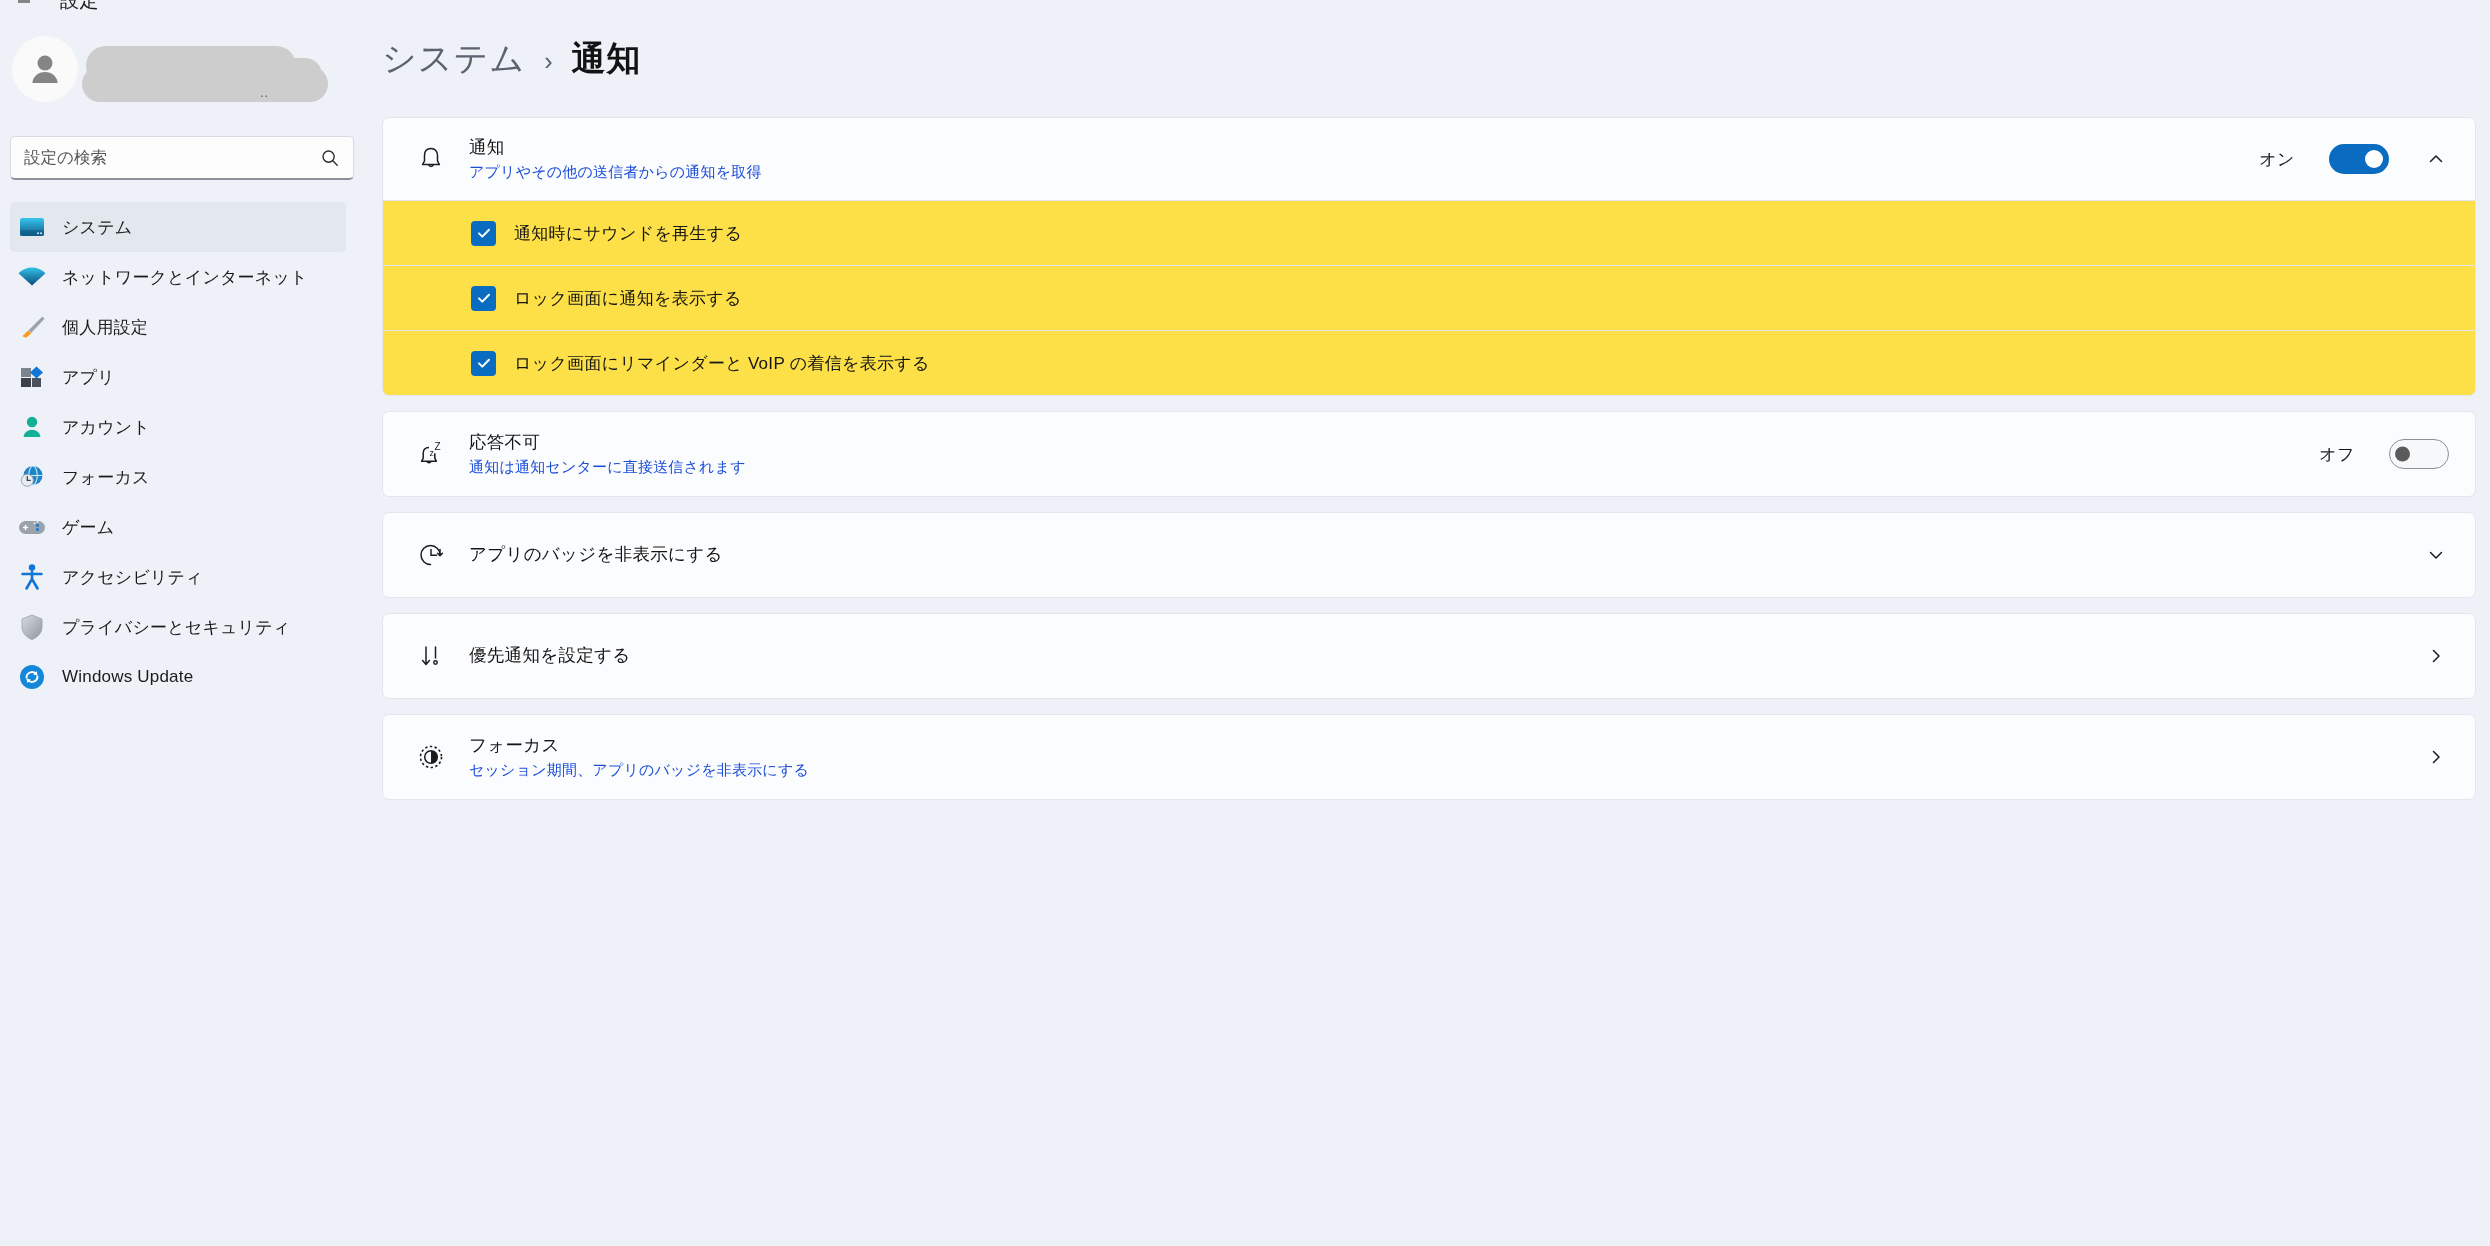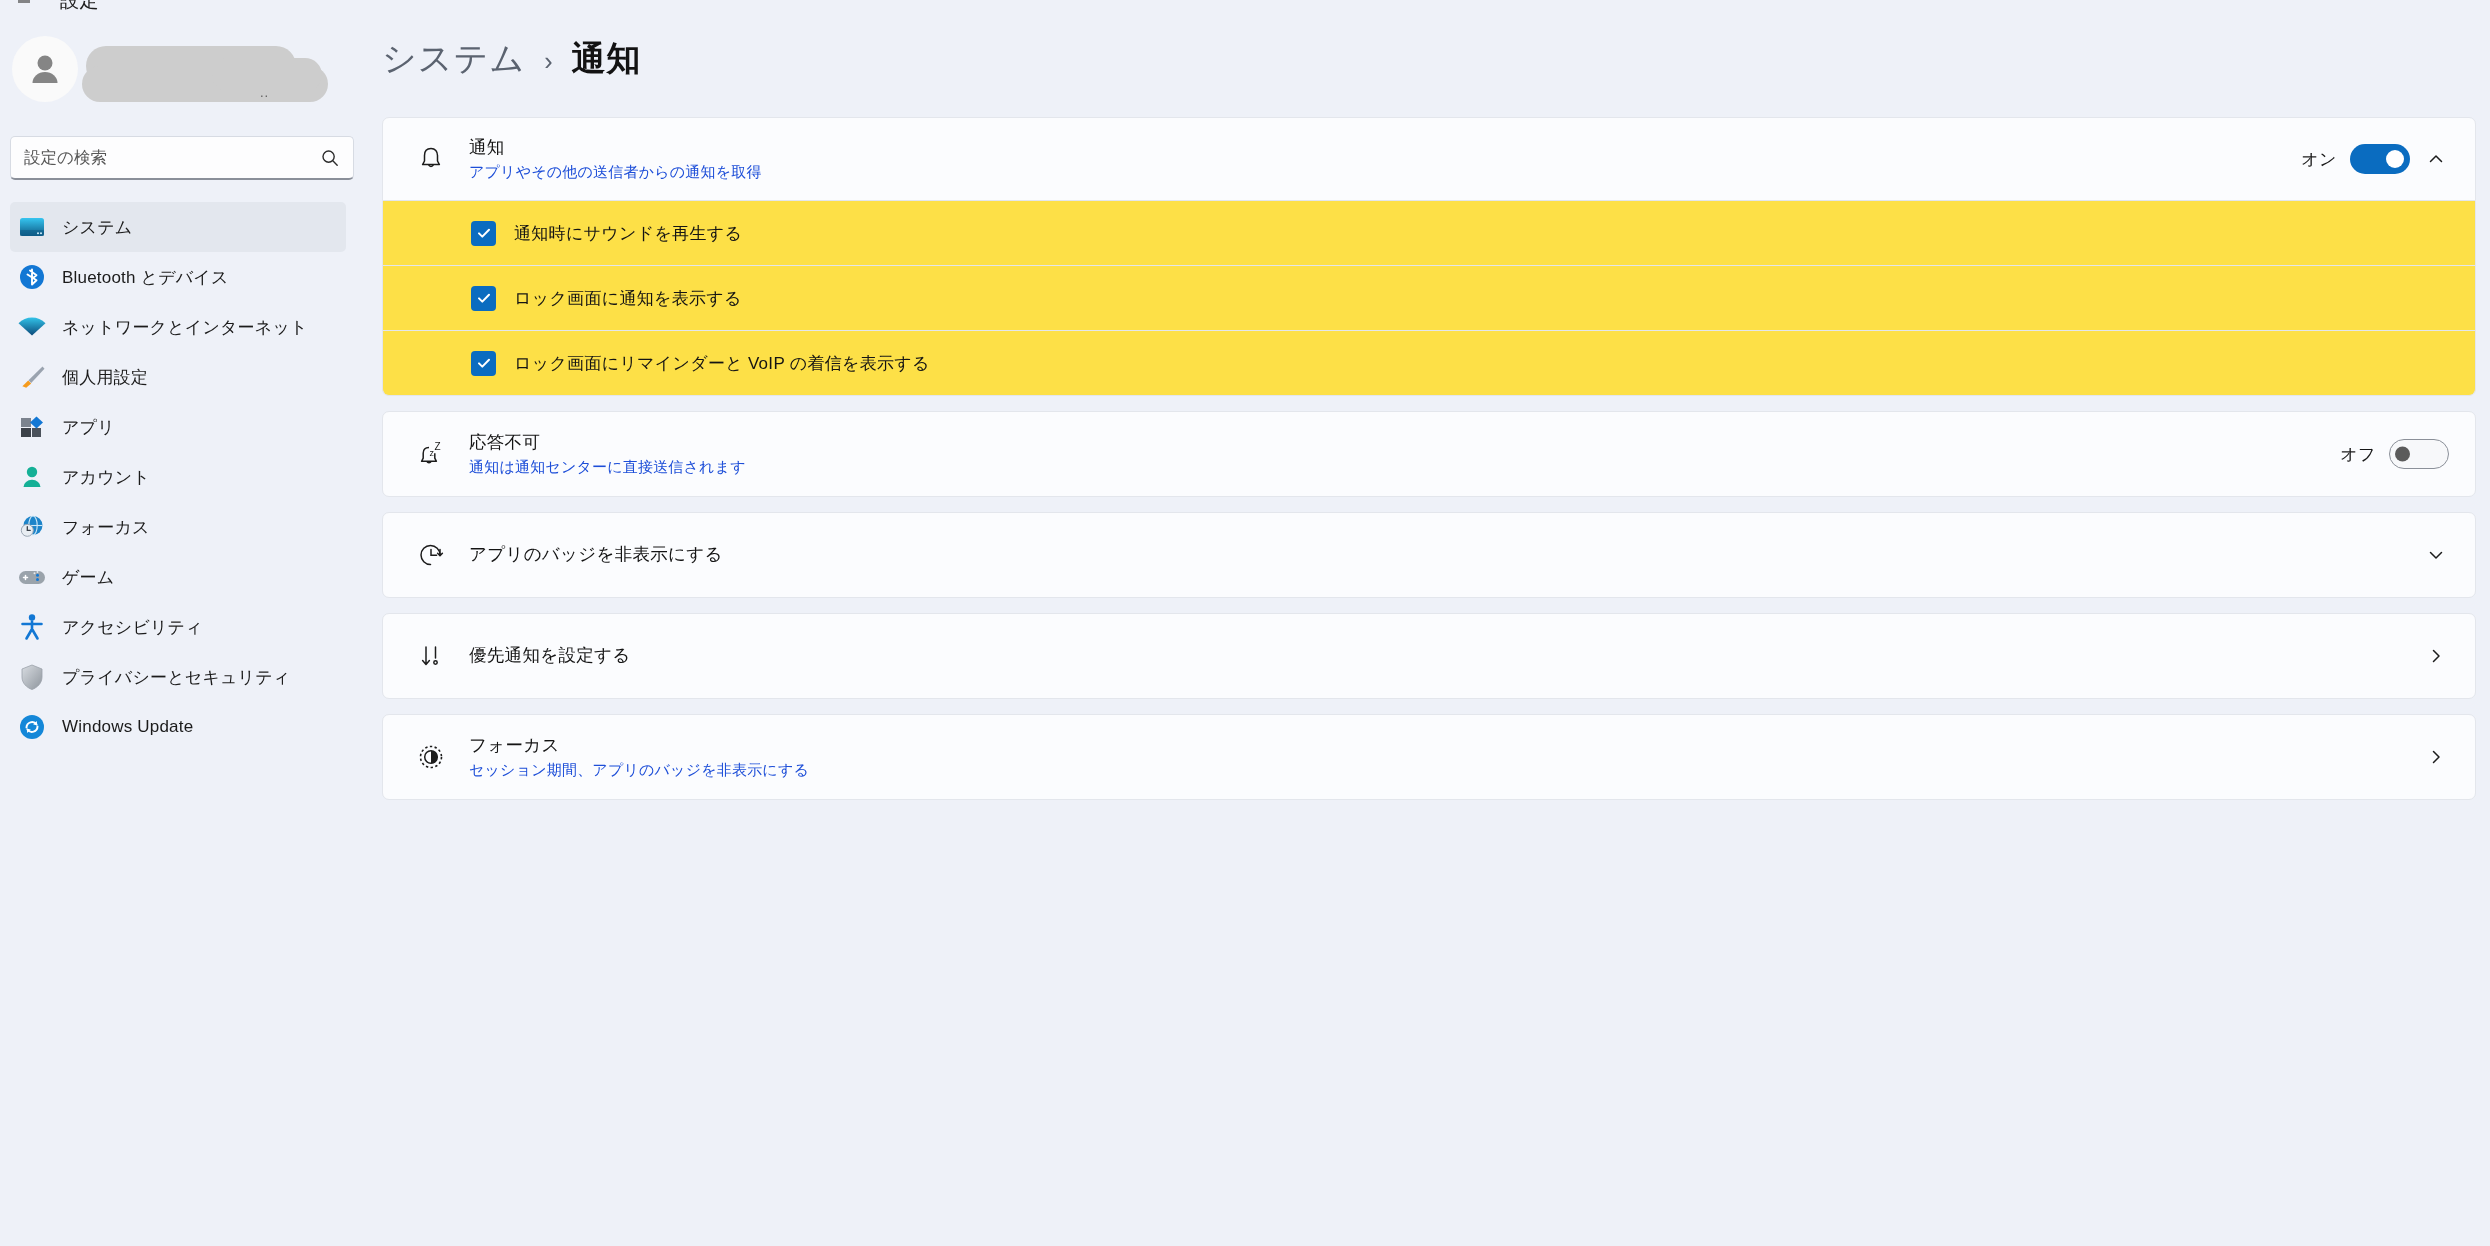--- a/index.html
+++ b/index.html
@@ -157,21 +157,21 @@
     display: flex; align-items: center; justify-content: center;
     color: #1c1c1c;
   }
   .row-text { flex: 1; padding-left: 12px; }
   .row-title {
     font-size: 17.5px; color: #141414; letter-spacing: .3px; line-height: 1.35;
   }
   .row-sub {
     font-size: 15px; color: #1d4ed8; letter-spacing: .2px; margin-top: 3px;
   }
-  .row-right { display: flex; align-items: center; gap: 13px; }
+  .row-right { display: flex; align-items: center; gap: 34px; }
 
   .state-label { font-size: 17px; color: #171717; letter-spacing: .5px; }
 
   .toggle {
     width: 60px; height: 30px; border-radius: 16px;
     position: relative; flex: 0 0 60px;
   }
   .toggle.on { background: #0a6cc0; }
   .toggle.off { background: #f7f8fa; border: 1.6px solid #8b9099; }
   .toggle .knob {
@@ -245,29 +245,20 @@
               </defs>
             <rect x="1" y="2" width="24" height="18" rx="2.5" fill="url(#gmon)"></rect>
             <rect x="1" y="14" width="24" height="6" rx="1" fill="#0e5b86" opacity=".55"></rect>
             <circle cx="19" cy="17.3" r="1" fill="#cfeefc"></circle>
             <circle cx="22" cy="17.3" r="1" fill="#cfeefc"></circle>
           </svg>
         </span>
         <span class="nav-label">システム</span>
       </div>
 
-      <div class="navitem">
-        <span class="nav-icon">
-          <svg width="28" height="28" viewBox="0 0 28 28">
-            <circle cx="14" cy="14" r="12" fill="#1277d4"></circle>
-            <path d="M12 7.5 L18.5 12.3 L14 15.7 L14 6.5 L14 21.5 L18.5 17.2 L9.5 11.5" fill="none" stroke="#fff" stroke-width="1.9" stroke-linejoin="round" stroke-linecap="round"></path>
-          </svg>
-        </span>
-        <span class="nav-label">Bluetooth とデバイス</span>
-      </div>
 
       <div class="navitem">
         <span class="nav-icon">
           <svg width="30" height="22" viewBox="0 0 30 22">
             <defs>
                 <linearGradient id="gwifi" x1="0" y1="0" x2="0" y2="1">
               <stop offset="0" stop-color="#32c2e8"></stop>
                   <stop offset="1" stop-color="#0b4a7a"></stop>
             </linearGradient>
               </defs>

